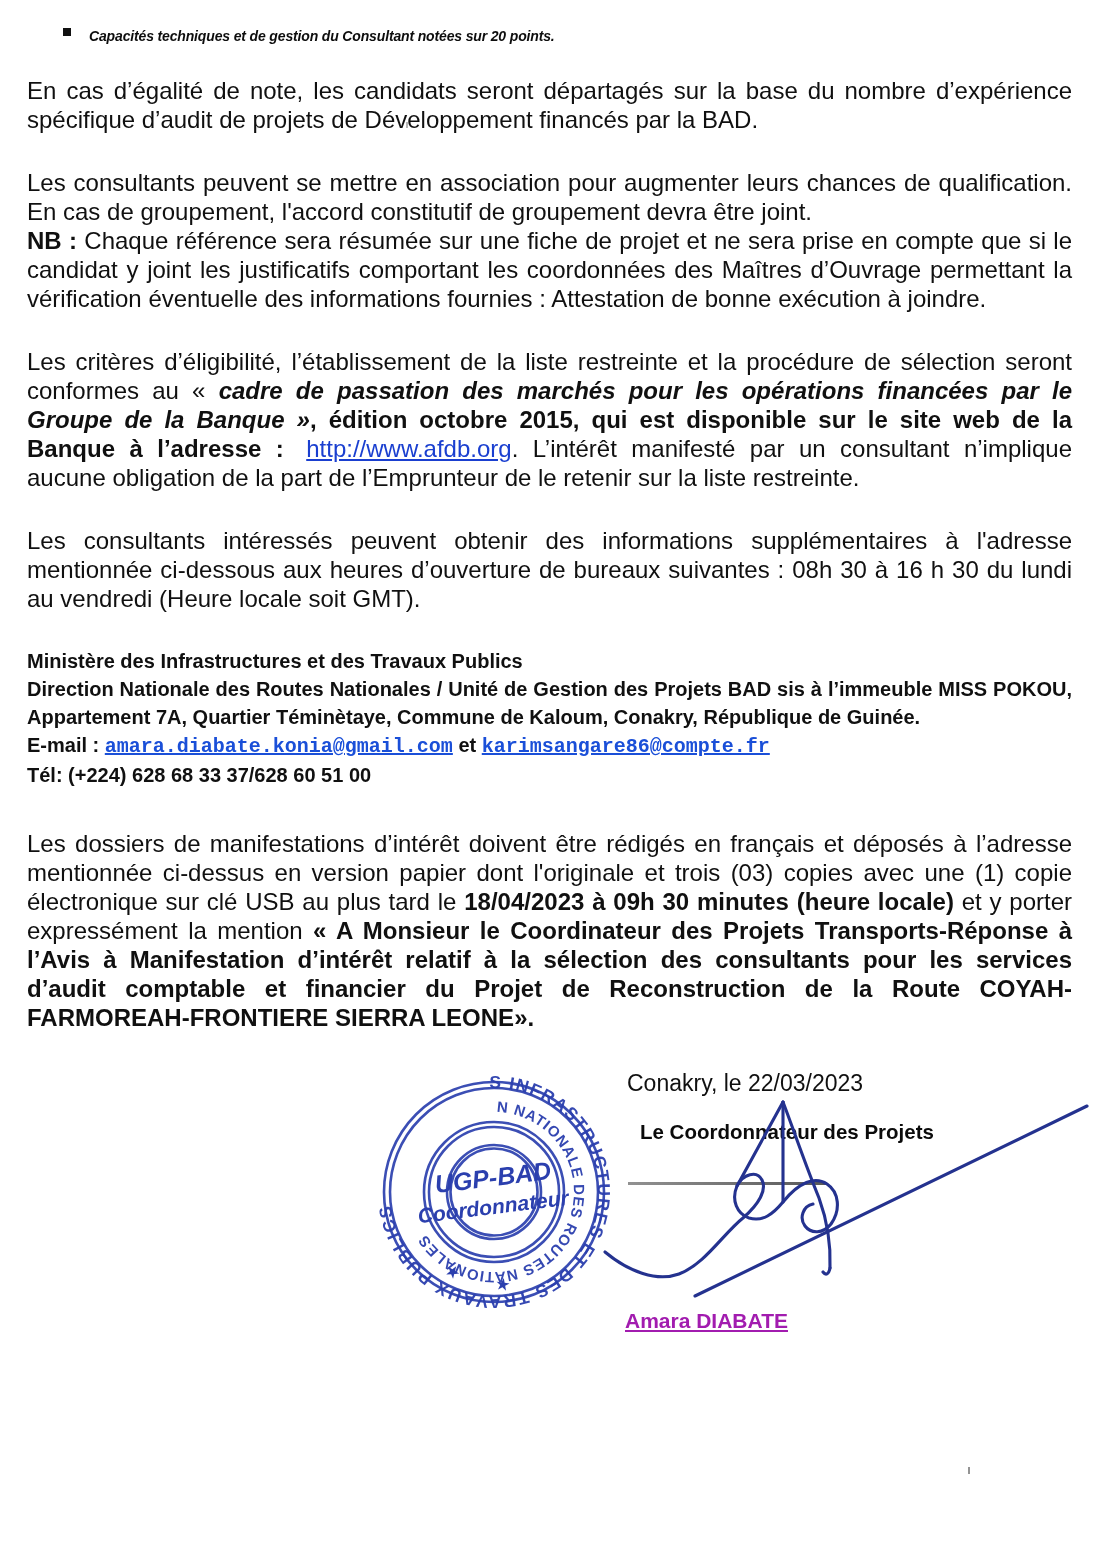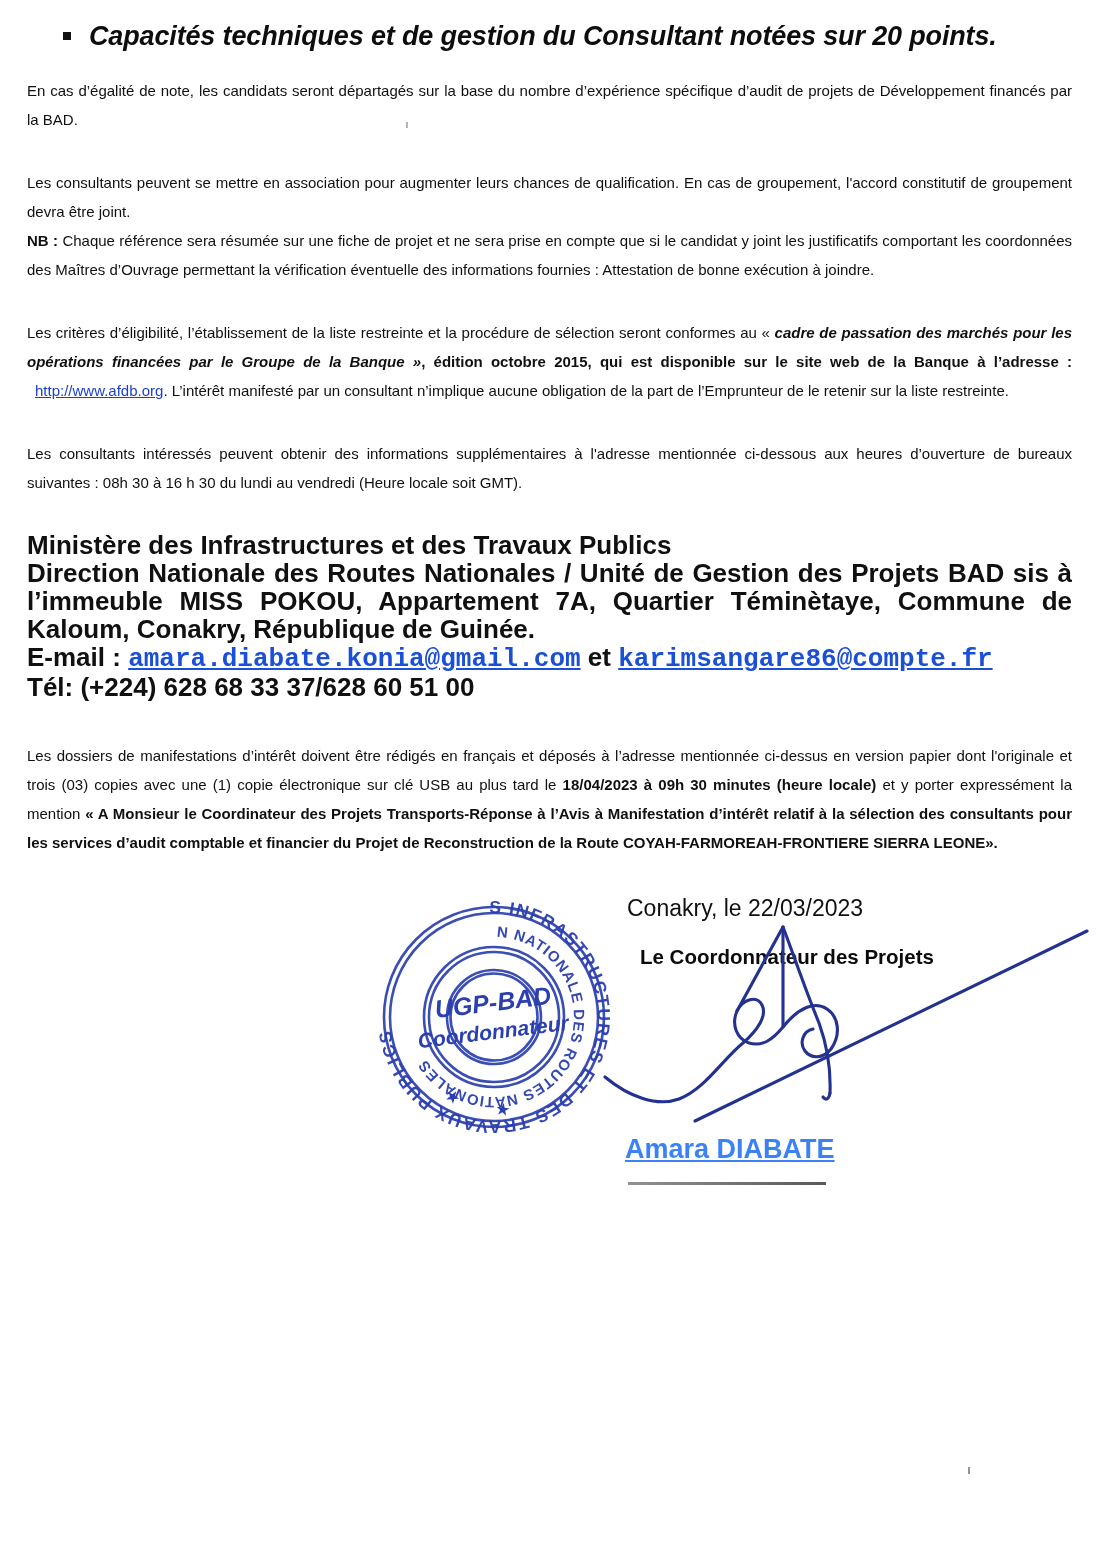--- a/index.html
+++ b/index.html
@@ -17,21 +17,21 @@
     overflow: hidden;
   }
   .body-wrap {
     position: absolute;
     left: 27px;
     top: 0;
     width: 1045px;
   }
   p.para {
     margin: 0;
-    font-size: 15px;
+    font-size: 24px;
     line-height: 29px;
     text-align: justify;
     color: #101010;
   }
   .bullet-line {
     display: flex;
     align-items: baseline;
     margin: 6px 0 0 0;
   }
   .bullet-sq {
@@ -40,21 +40,21 @@
     background: #111;
     margin-right: 18px;
     margin-left: 36px;
     flex: 0 0 auto;
     position: relative;
     top: -5px;
   }
   .bullet-text {
     font-weight: bold;
     font-style: italic;
-    font-size: 27px;
+    font-size: 14px;
     line-height: 28px;
     letter-spacing: -0.15px;
     text-align: center;
   }
   .gap-sm { height: 16px; }
   .gap-md { height: 26px; }
   .gap-lg { height: 34px; }
   .gap-xl { height: 40px; }
   b.strong { font-weight: bold; }
   i.bi { font-weight: bold; font-style: italic; }
@@ -63,21 +63,21 @@
     text-decoration: underline;
     margin-left: 8px;
   }
   .link-bold {
     color: #1a4fd8;
     font-weight: bold;
     text-decoration: underline;
     font-family: Liberation Mono, monospace;
   }
   .addr-block {
-    font-size: 26px;
+    font-size: 20px;
     line-height: 28px;
     font-weight: bold;
     text-align: justify;
     color: #101010;
   }
   .addr-block .nojust { text-align: left; }
   .sig-area {
     position: relative;
     height: 300px;
     margin-top: 30px;
@@ -96,25 +96,25 @@
     top: 58px;
     font-size: 20.5px;
     font-weight: bold;
     white-space: nowrap;
     color: #0b0b0b;
   }
   .signer-name {
     position: absolute;
     left: 598px;
     top: 247px;
-    font-size: 27px;
+    font-size: 21px;
     font-weight: bold;
     text-decoration: underline;
     white-space: nowrap;
-    color: #3b82f6;
+    color: #a21caf;
   }
   .stamp {
     position: absolute;
     left: 351px;
     top: 14px;
     width: 232px;
     height: 232px;
   }
   .signature {
     position: absolute;

